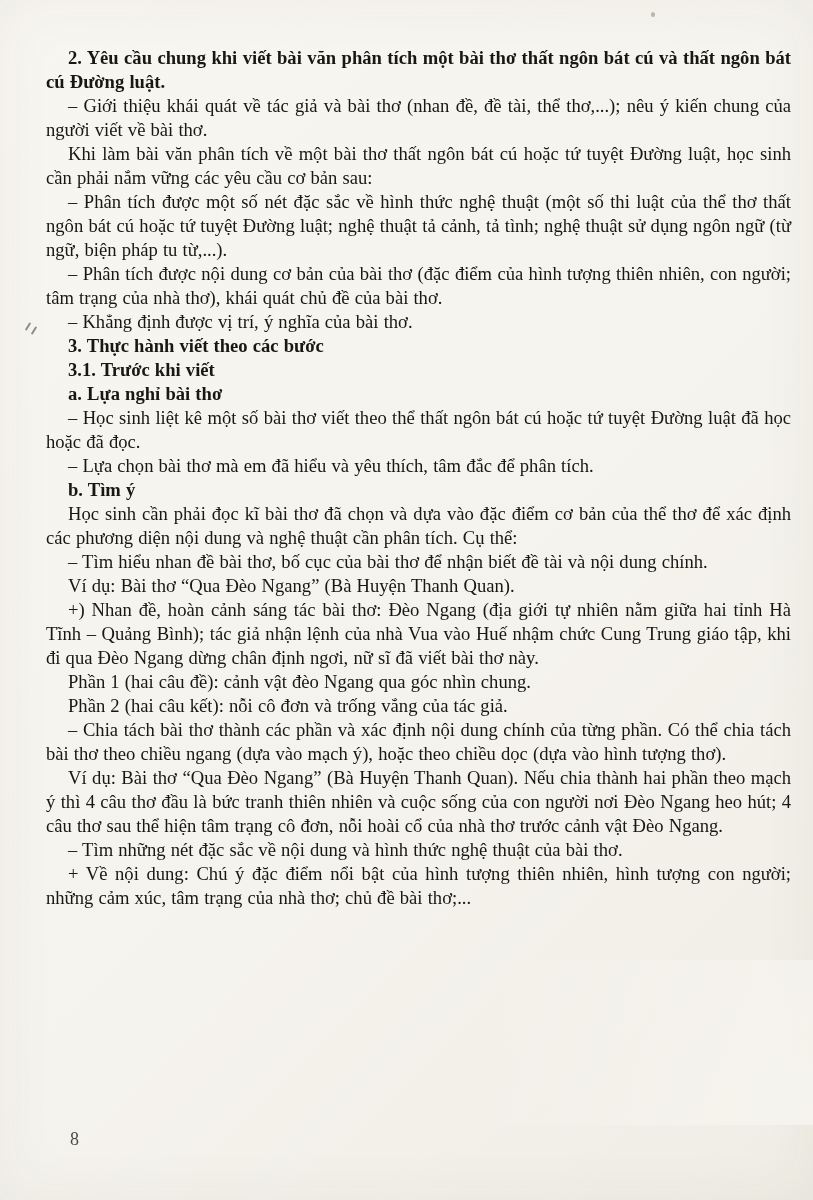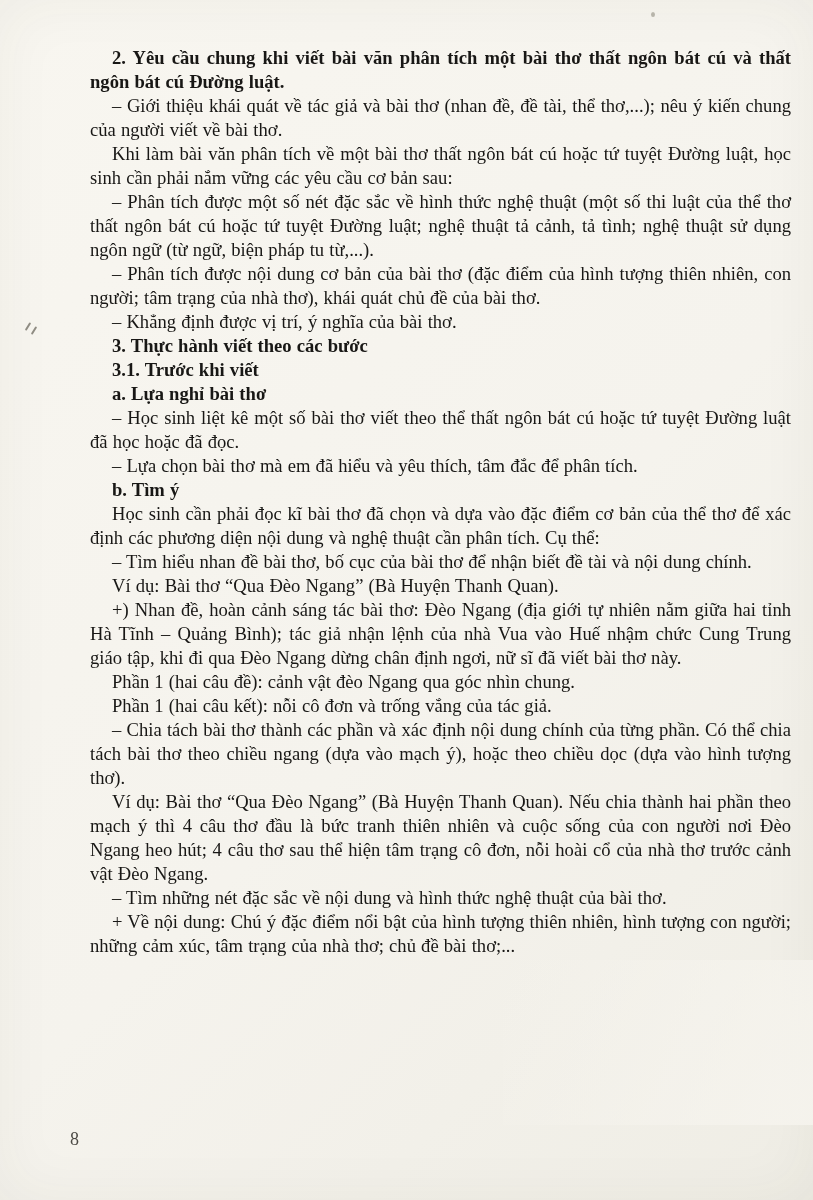--- a/index.html
+++ b/index.html
@@ -6,21 +6,21 @@
     margin: 0;
     padding: 0;
     background: #d8d5cd;
   }
   .page {
     position: relative;
     width: 813px;
     height: 1200px;
     margin: 0 auto;
     box-sizing: border-box;
-    padding: 46px 22px 0 90px;
+    padding: 46px 22px 0 46px;
     background: linear-gradient(135deg, #f8f6f0 0%, #f5f3ed 55%, #efede5 100%);
     box-shadow: inset 0 0 60px rgba(60,55,40,0.05);
     font-family: "Liberation Serif", "DejaVu Serif", serif;
     color: #181715;
     overflow: hidden;
   }
   .content p {
     margin: 0;
     font-size: 18.6px;
     line-height: 24px;
@@ -97,21 +97,21 @@
       <p class="p-heading">3.1. Trước khi viết</p>
       <p class="p-heading">a. Lựa nghỉ bài thơ</p>
       <p class="p-body">– Học sinh liệt kê một số bài thơ viết theo thể thất ngôn bát cú hoặc tứ tuyệt Đường luật đã học hoặc đã đọc.</p>
       <p class="p-body">– Lựa chọn bài thơ mà em đã hiểu và yêu thích, tâm đắc để phân tích.</p>
       <p class="p-heading">b. Tìm ý</p>
       <p class="p-body">Học sinh cần phải đọc kĩ bài thơ đã chọn và dựa vào đặc điểm cơ bản của thể thơ để xác định các phương diện nội dung và nghệ thuật cần phân tích. Cụ thể:</p>
       <p class="p-body">– Tìm hiểu nhan đề bài thơ, bố cục của bài thơ để nhận biết đề tài và nội dung chính.</p>
       <p class="p-body">Ví dụ: Bài thơ “Qua Đèo Ngang” (Bà Huyện Thanh Quan).</p>
       <p class="p-body">+) Nhan đề, hoàn cảnh sáng tác bài thơ: Đèo Ngang (địa giới tự nhiên nằm giữa hai tỉnh Hà Tĩnh – Quảng Bình); tác giả nhận lệnh của nhà Vua vào Huế nhậm chức Cung Trung giáo tập, khi đi qua Đèo Ngang dừng chân định ngơi, nữ sĩ đã viết bài thơ này.</p>
       <p class="p-body">Phần 1 (hai câu đề): cảnh vật đèo Ngang qua góc nhìn chung.</p>
-      <p class="p-body">Phần 1 (hai câu kết): nỗi cô đơn và trống vắng của tác giả.</p>
+      <p class="p-body">Phần 2 (hai câu kết): nỗi cô đơn và trống vắng của tác giả.</p>
       <p class="p-body">– Chia tách bài thơ thành các phần và xác định nội dung chính của từng phần. Có thể chia tách bài thơ theo chiều ngang (dựa vào mạch ý), hoặc theo chiều dọc (dựa vào hình tượng thơ).</p>
       <p class="p-body">Ví dụ: Bài thơ “Qua Đèo Ngang” (Bà Huyện Thanh Quan). Nếu chia thành hai phần theo mạch ý thì 4 câu thơ đầu là bức tranh thiên nhiên và cuộc sống của con người nơi Đèo Ngang heo hút; 4 câu thơ sau thể hiện tâm trạng cô đơn, nỗi hoài cổ của nhà thơ trước cảnh vật Đèo Ngang.</p>
       <p class="p-body">– Tìm những nét đặc sắc về nội dung và hình thức nghệ thuật của bài thơ.</p>
       <p class="p-body">+ Về nội dung: Chú ý đặc điểm nổi bật của hình tượng thiên nhiên, hình tượng con người; những cảm xúc, tâm trạng của nhà thơ; chủ đề bài thơ;...</p>
     </div>
 
   <div class="scan-fade"></div>
 
   <div class="page-number">8</div>
 </div>

